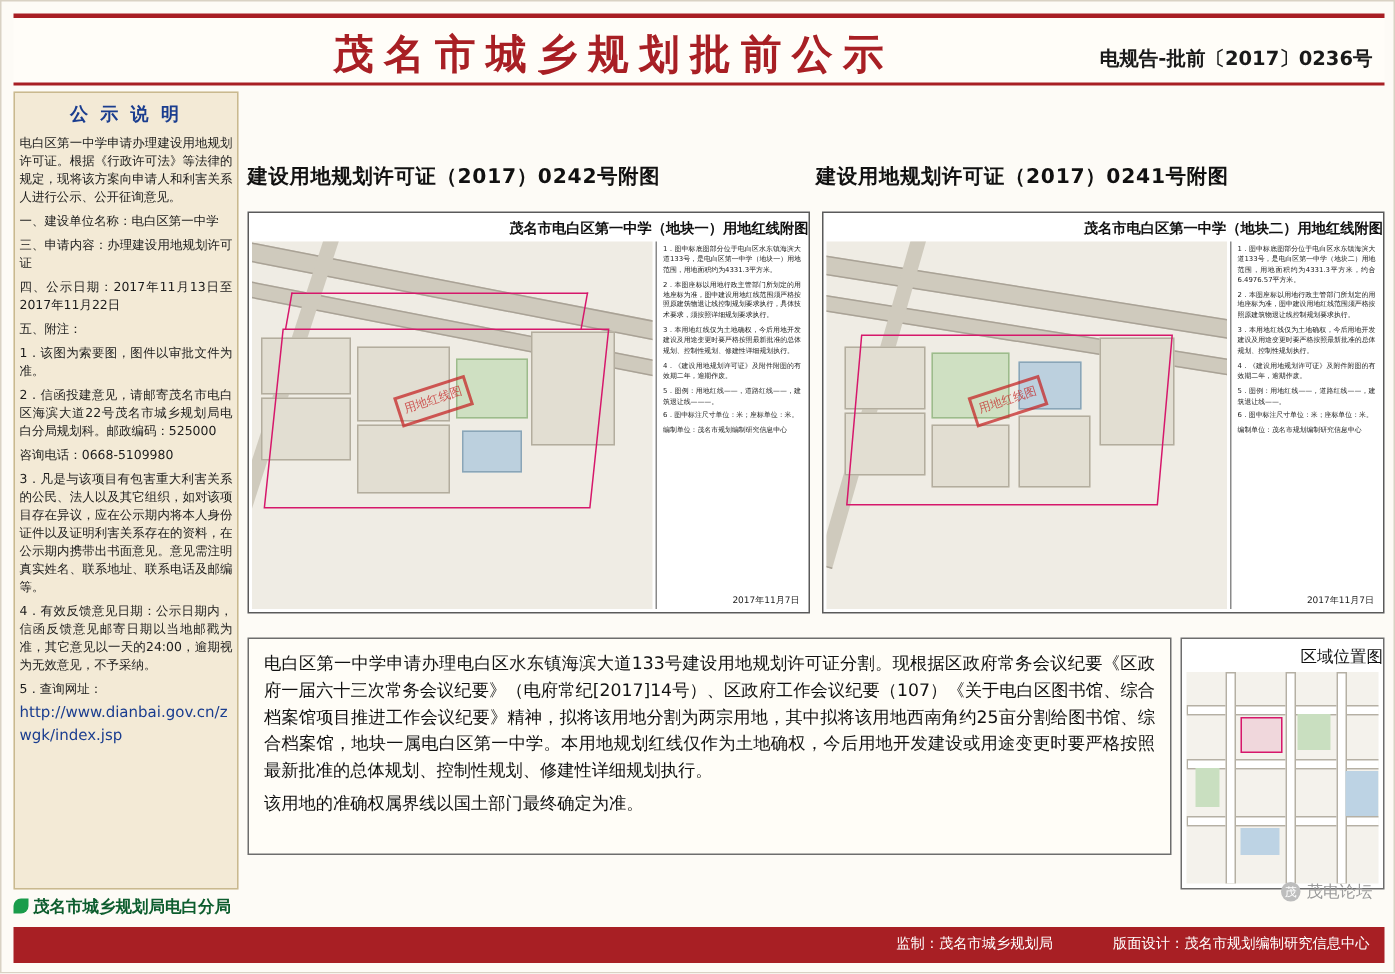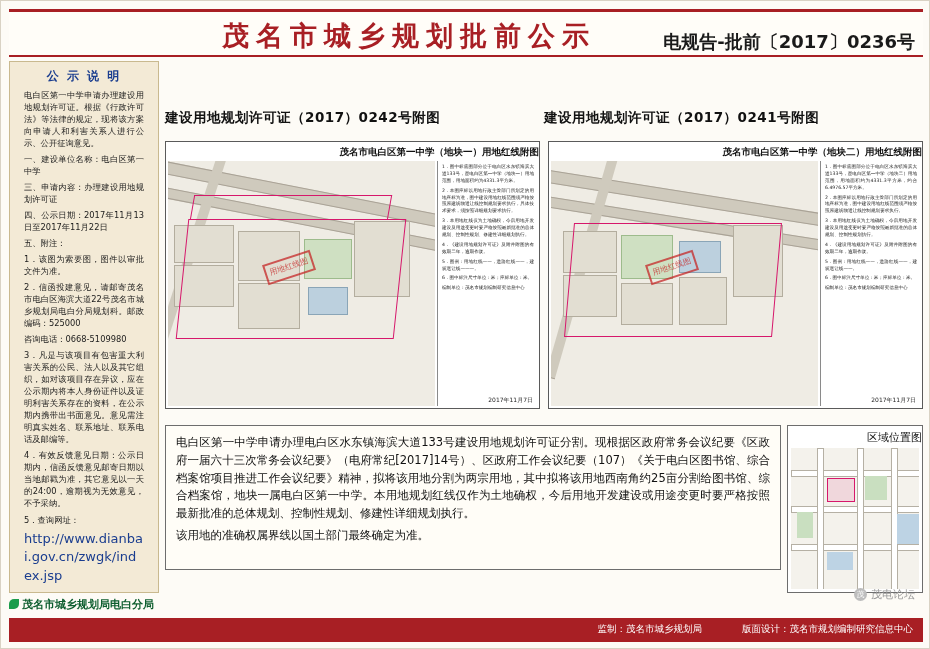--- a/index.html
+++ b/index.html
@@ -40,56 +40,56 @@
     color: #a81f24;
     font-size: 27px;
     font-weight: bold;
     letter-spacing: 7px;
     font-family: "DejaVu Sans", sans-serif;
   }
   .header-code {
     position: absolute;
     right: 8px;
     top: 18px;
-    font-size: 18px;
+    font-size: 13px;
     color: #1a1a1a;
     font-weight: bold;
     font-family: "DejaVu Sans", sans-serif;
   }
   
   .notice {
     position: absolute;
     left: 8px;
     top: 60px;
     width: 150px;
     height: 532px;
     background: #f3ead6;
     border: 1px solid #c9b98f;
     box-sizing: border-box;
-    padding: 4px 14px;
+    padding: 4px 3px;
   }
   .notice-title {
     text-align: center;
     color: #1a3d8f;
     font-size: 12px;
     font-weight: bold;
     letter-spacing: 2px;
     margin: 2px 0 4px 0;
     font-family: "DejaVu Sans", sans-serif;
   }
   .notice p {
     margin: 4px 0 3px 0;
     font-size: 8.3px;
     line-height: 1.45;
     color: #1c1c1c;
     font-family: "DejaVu Sans", sans-serif;
     text-align: justify;
   }
   .notice p.url {
-    font-size: 13px;
+    font-size: 10px;
     color: #1a3d8f;
     word-break: break-all;
   }
   .leaf {
     display: inline-block;
     width: 10px;
     height: 10px;
     background: #1a9c4b;
     border-radius: 50% 0 50% 0;
     vertical-align: -1px;

